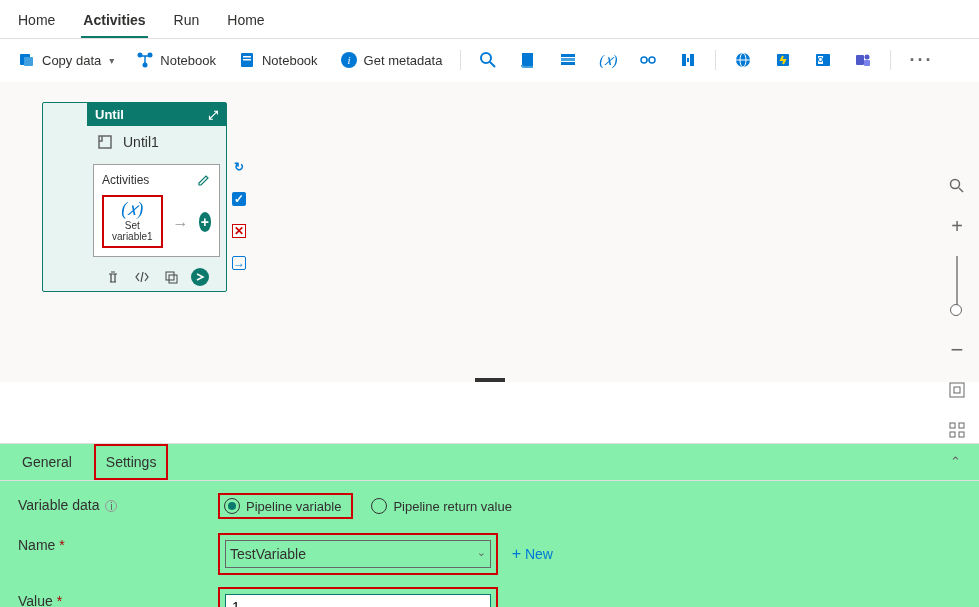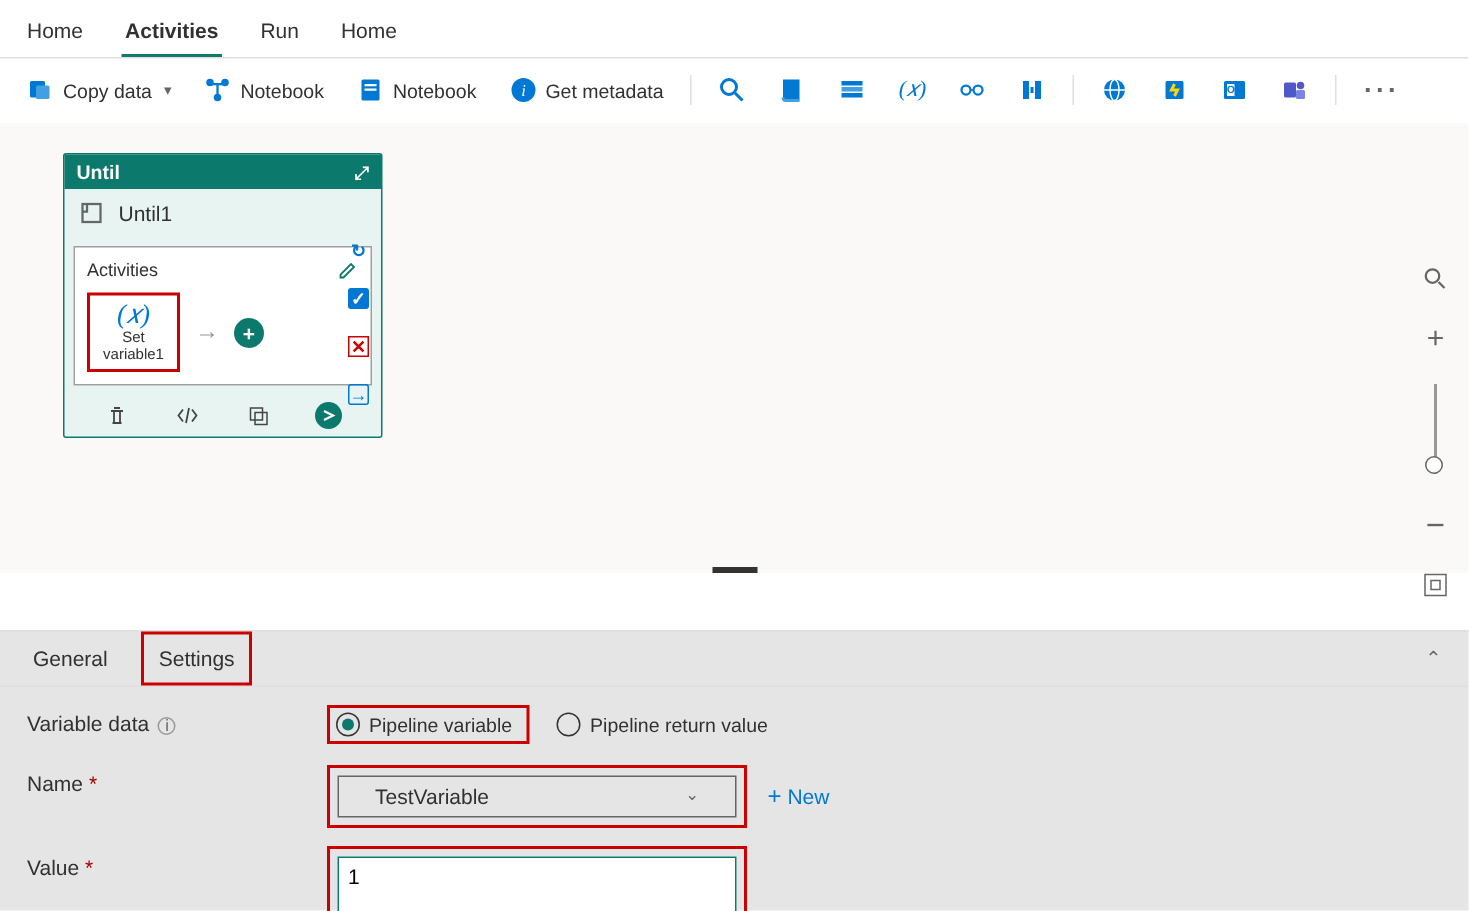--- a/index.html
+++ b/index.html
@@ -13,21 +13,21 @@
 
 .toolbar { display: flex; align-items: center; gap: 6px; padding: 8px 10px; text-align: right; }
 .tb-btn { display: inline-flex; align-items: center; gap: 6px; padding: 4px 8px; cursor: pointer; border-radius: 2px; }
 .tb-icon { width: 18px; height: 18px; display: inline-flex; align-items: center; justify-content: center; }
 .tb-sep { width: 1px; height: 20px; background: #e1dfdd; margin: 0 4px; }
 .chev { font-size: 10px; color: #666; margin-left: 2px; }
 .more-dots { font-size: 18px; font-weight: bold; letter-spacing: 2px; color: #666; padding: 0 8px; cursor: pointer; }
 
 
 .canvas { position: absolute; top: 82px; left: 0; right: 0; bottom: 225px; background: #faf9f8; }
-.node-until { position: absolute; left: 42px; top: 20px; width: 213px; background: #e7f4f1; border: 1px solid #0b7a6d; border-radius: 2px; }
+.node-until { position: absolute; left: 42px; top: 20px; width: 185px; background: #e7f4f1; border: 1px solid #0b7a6d; border-radius: 2px; padding-left: 44px; }
 .node-header { background: #0b7a6d; color: #fff; padding: 4px 8px; font-size: 13px; font-weight: 600; display: flex; justify-content: space-between; align-items: center; }
 .node-header .expand { font-size: 12px; cursor: pointer; }
 .node-title-row { display: flex; align-items: center; gap: 10px; padding: 8px 10px; font-size: 14px; }
 .node-title-row .loop-icon { width: 16px; height: 16px; color: #666; }
 .activities-box { background: #fff; margin: 6px; border: 1px solid #a19f9d; padding: 6px; }
 .activities-box .label-row { display: flex; justify-content: space-between; align-items: center; font-size: 12px; padding: 2px 2px 6px; }
 .activities-box .edit-icon { width: 14px; height: 14px; color: #0b7a6d; cursor: pointer; }
 .inner-activity { display: flex; align-items: center; gap: 10px; padding: 2px; }
 .activity-card { border: 2px solid #cc0000; padding: 2px 8px 4px; text-align: center; width: 62px; }
 .activity-card .fx { color: #0078d4; font-style: italic; font-family: "Times New Roman", serif; font-size: 18px; }
@@ -49,39 +49,39 @@
 
 .rail { position: absolute; right: 8px; top: 90px; display: flex; flex-direction: column; align-items: center; gap: 12px; }
 .rail-btn { width: 28px; height: 28px; display: flex; align-items: center; justify-content: center; color: #666; cursor: pointer; }
 .slider { width: 2px; height: 60px; background: #999; position: relative; margin: 4px 0 8px; }
 .slider .knob { position: absolute; width: 12px; height: 12px; border-radius: 50%; border: 1.5px solid #666; background: #fff; left: -6px; top: 48px; }
 
 
 .drag-handle { position: absolute; left: 50%; transform: translateX(-50%); bottom: 225px; width: 30px; height: 4px; background: #333; cursor: ns-resize; }
 
 
-.panel { position: absolute; left: 0; right: 0; bottom: 0; height: 187px; background: #e5e5e5; border-top: 1px solid #e1dfdd; }
+.panel { position: absolute; left: 0; right: 0; bottom: 0; height: 164px; background: #86efac; border-top: 1px solid #e1dfdd; }
 .panel-tabs { display: flex; align-items: center; gap: 18px; padding: 0 18px; border-bottom: 1px solid #e1dfdd; position: relative; }
 .panel-tab { padding: 10px 4px; font-size: 14px; cursor: pointer; }
 .panel-tab.active { border: 2px solid #cc0000; padding: 8px 10px; }
 .panel-collapse { position: absolute; right: 18px; top: 10px; cursor: pointer; color: #666; }
 
 .form { padding: 12px 18px; }
 .form-row { display: flex; align-items: flex-start; margin-bottom: 14px; }
 .form-label { width: 200px; padding-top: 4px; font-size: 14px; }
 .req { color: #a80000; }
 .info-ic { font-size: 11px; border: 1px solid #999; border-radius: 50%; width: 12px; height: 12px; display: inline-flex; align-items: center; justify-content: center; margin-left: 2px; color: #666; }
 
 .radios { display: flex; align-items: center; gap: 18px; }
 .radio-wrap { display: inline-flex; align-items: center; gap: 6px; cursor: pointer; }
 .radio { width: 16px; height: 16px; border-radius: 50%; border: 1px solid #333; display: inline-flex; align-items: center; justify-content: center; }
 .radio.sel::after { content: ""; width: 8px; height: 8px; border-radius: 50%; background: #0b7a6d; }
 .radio-wrap.highlighted { border: 2px solid #cc0000; padding: 3px 10px 3px 4px; }
 
-.select-box { border: 1px solid #666; padding: 5px 24px; width: 266px; display: flex; justify-content: space-between; align-items: flex-start; cursor: pointer; font-size: 14px; }
+.select-box { border: 1px solid #666; padding: 5px 4px; width: 266px; display: flex; justify-content: space-between; align-items: flex-start; cursor: pointer; font-size: 14px; }
 .red-box { border: 2px solid #cc0000; padding: 5px; display: inline-block; }
 .new-link { color: #0078d4; margin-left: 10px; cursor: pointer; font-size: 14px; text-align: right; }
 .new-link::before { content: "+"; margin-right: 4px; font-size: 16px; }
 
 .value-box { width: 266px; height: 56px; border: 1px solid #0b7a6d; padding: 4px 6px; font-size: 14px; resize: none; outline: none; font-family: inherit; }
 .value-red { border: 2px solid #cc0000; padding: 5px; margin-top: -2px; display: inline-block; }
 .dyn-link { color: #0078d4; font-size: 12px; margin-top: 2px; cursor: pointer; display: block; }
 </style>
 </head>
 <body>

